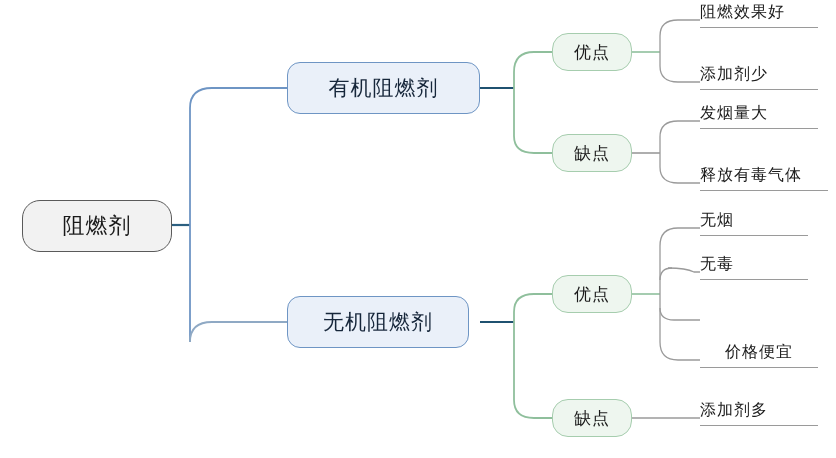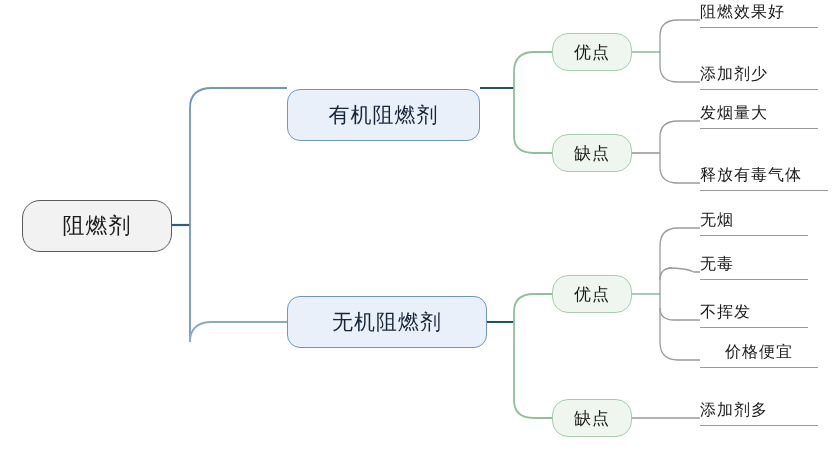--- a/index.html
+++ b/index.html
@@ -108,25 +108,25 @@
     <path d="M 660 308 Q 660 320 674 320 L 700 320" fill="none" stroke="#9a9a9a" stroke-width="1.3"></path>
     <path d="M 660 342 Q 660 360 678 360 L 700 360" fill="none" stroke="#9a9a9a" stroke-width="1.3"></path>
 
     <path d="M 632 418 L 700 418" fill="none" stroke="#9a9a9a" stroke-width="1.3"></path>
   </svg>
 
   <div class="node node-root" style="left:22px; top:200px; width:150px; height:52px;">
     <span>阻燃剂</span>
   </div>
 
-  <div class="node node-l2" style="left:287px; top:62px; width:193px; height:52px;margin-top:27px;">
+  <div class="node node-l2" style="left:287px; top:62px; width:193px; height:52px;">
     <span>有机阻燃剂</span>
   </div>
 
-  <div class="node node-l2" style="left:287px; top:296px; width:200px; height:52px;">
+  <div class="node node-l2" style="left:287px; top:296px; width:182px; height:52px;">
     <span>无机阻燃剂</span>
   </div>
 
   <div class="node node-l3" style="left:552px; top:33px; width:80px; height:38px;">
     <span>优点</span>
   </div>
 
   <div class="node node-l3" style="left:552px; top:134px; width:80px; height:38px;">
     <span>缺点</span>
   </div>
@@ -156,23 +156,20 @@
   </div>
 
   <div class="node node-leaf" style="left:700px; top:212px; width:108px; height:24px;">
     <span>无烟</span>
   </div>
 
   <div class="node node-leaf" style="left:700px; top:256px; width:108px; height:24px;">
     <span>无毒</span>
   </div>
 
-  <div class="node node-leaf" style="left:700px; top:304px; width:108px; height:24px;">
-    <span>不挥发</span>
-  </div>
 
   <div class="node node-leaf" style="left:700px; top:344px; width:118px; height:24px;justify-content:center;">
     <span>价格便宜</span>
   </div>
 
   <div class="node node-leaf" style="left:700px; top:402px; width:118px; height:24px;">
     <span>添加剂多</span>
   </div>
 
 </div>

